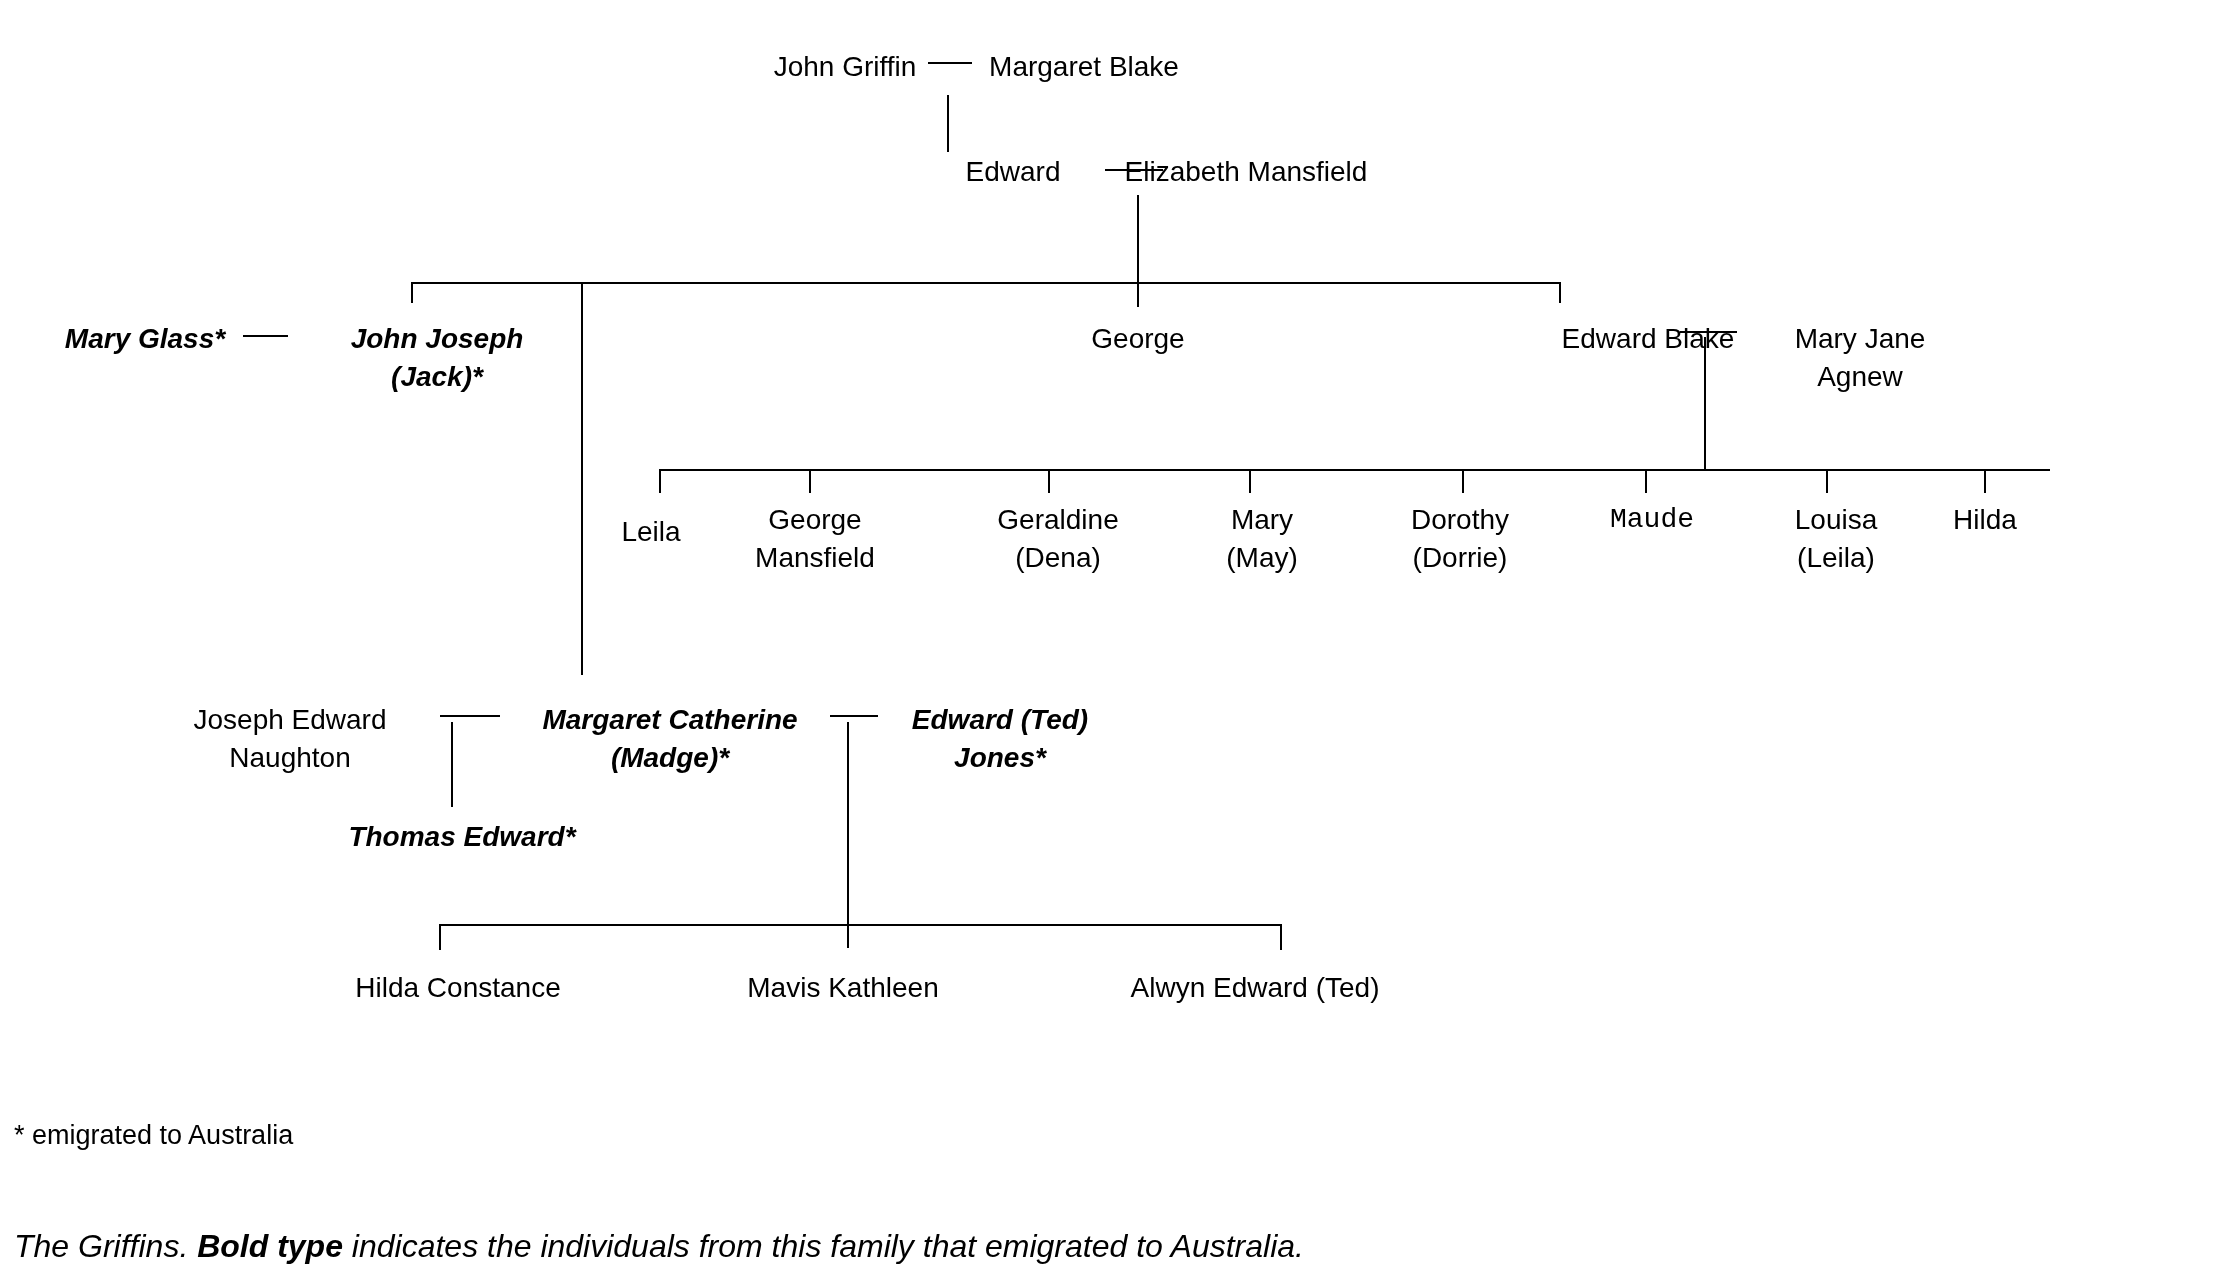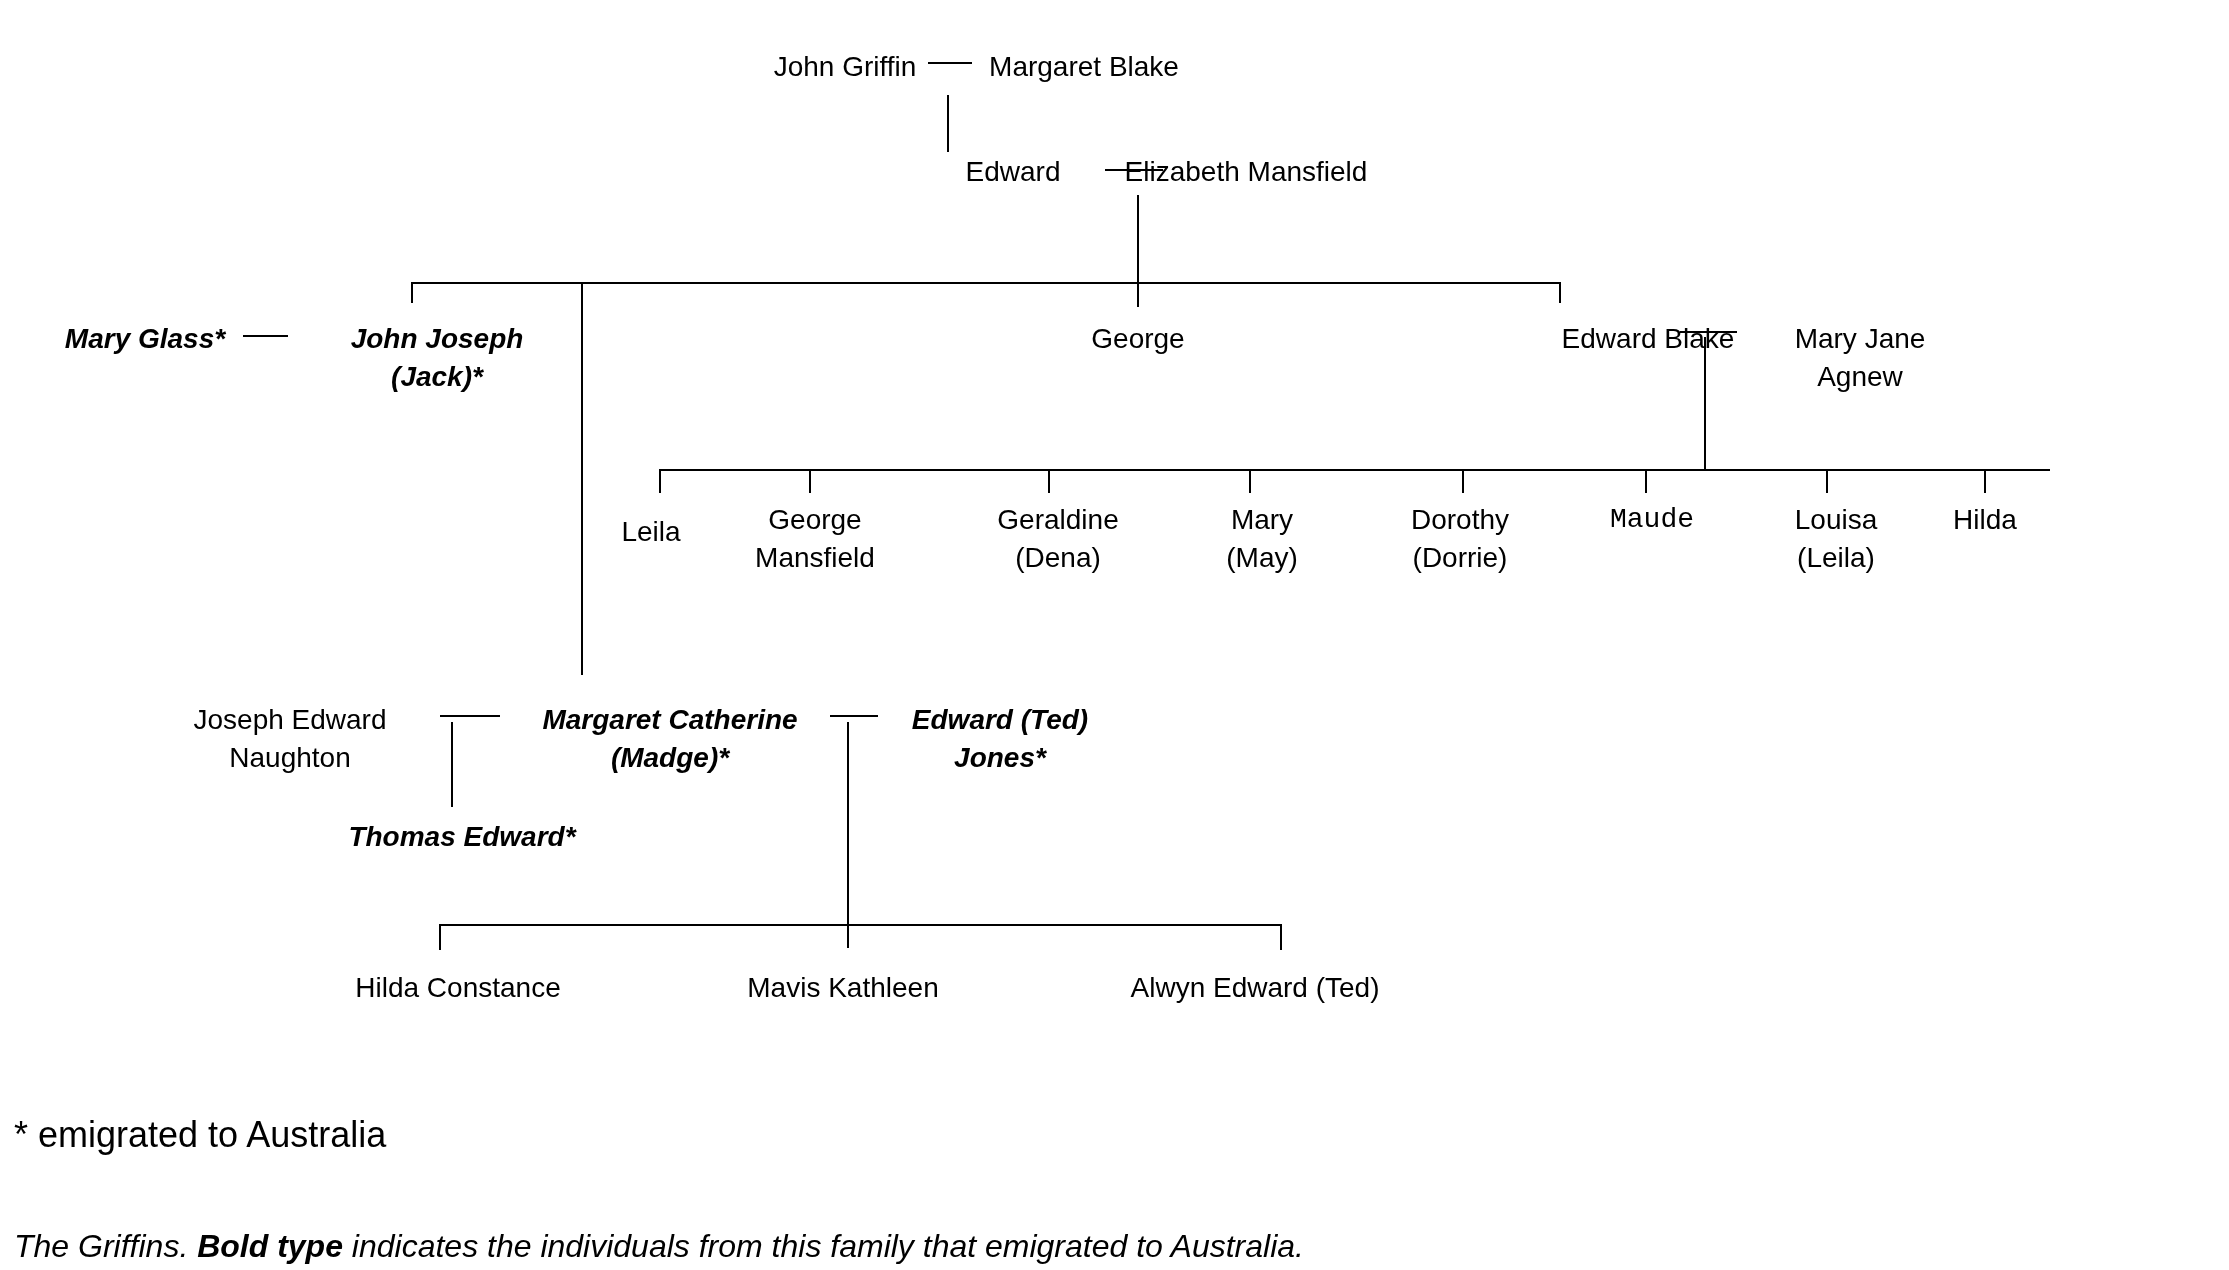--- a/index.html
+++ b/index.html
@@ -22,21 +22,21 @@
     font-weight: normal;
   }
   .person.bold { font-weight: bold; font-style: italic; }
   .hline, .vline { position: absolute; background: #000000; }
   .hline { height: 2px; }
   .vline { width: 2px; }
   .footnote {
     position: absolute;
     left: 14px;
     top: 1116px;
-    font-size: 36px;
+    font-size: 27px;
     line-height: 38px;
   }
   .caption {
     position: absolute;
     left: 14px;
     top: 1226px;
     font-size: 32px;
     line-height: 40px;
     font-style: italic;
   }

